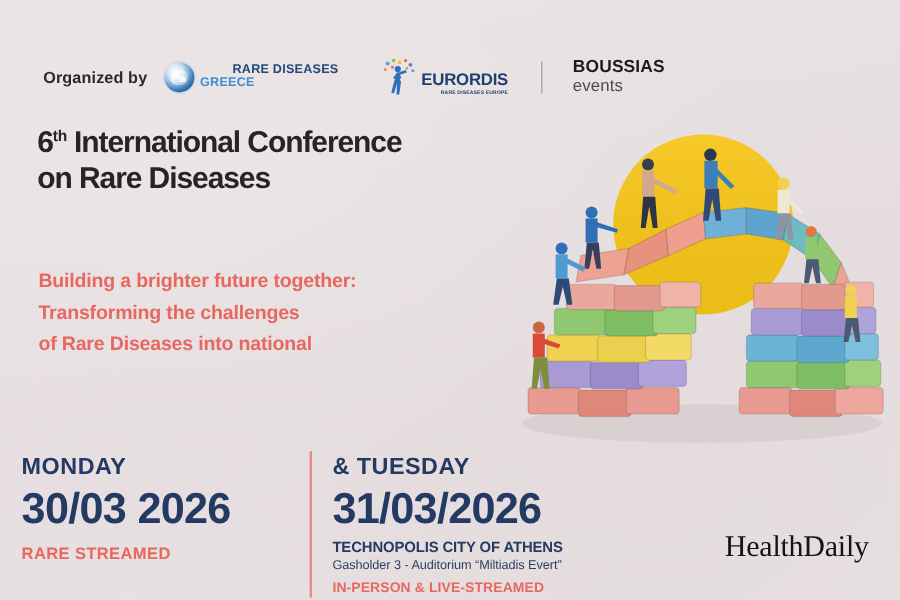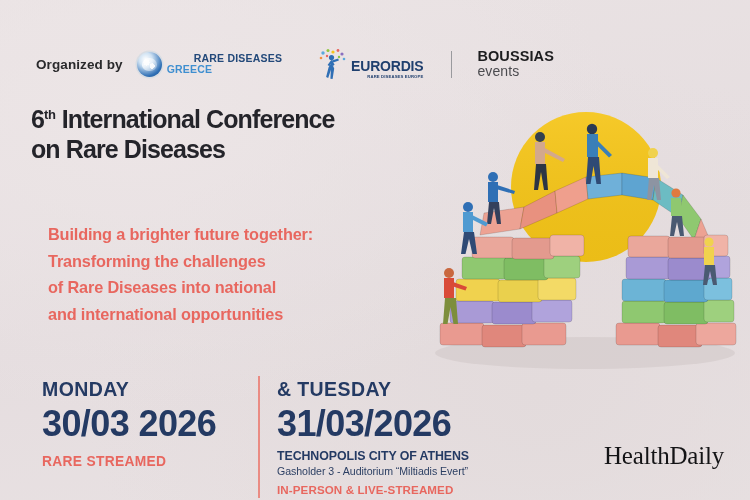--- a/index.html
+++ b/index.html
@@ -96,21 +96,21 @@
   .headline sup {
     font-size: .52em;
     vertical-align: super;
     line-height: 0;
     letter-spacing: -.3px;
   }
 
   
   .subtitle {
     position: absolute;
-    left: 48px; top: 221px;
+    left: 32px; top: 221px;
     width: 330px;
     z-index: 4;
   }
   .subtitle .sline {
     font-size: 16.3px;
     font-weight: 700;
     color: #e8675f;
     line-height: 1.63;
     letter-spacing: -.15px;
     white-space: nowrap;
@@ -120,21 +120,21 @@
   .hero {
     position: absolute;
     right: 0; top: 95px;
     width: 330px; height: 285px;
     z-index: 2;
   }
 
   
   .dates { position: absolute; left: 0; top: 372px; width: 750px; height: 128px; }
   .date-block { position: absolute; }
-  .db-left  { left: 42px;  top: 6px; }
+  .db-left  { left: 18px;  top: 6px; }
   .db-right { left: 277px; top: 6px; }
 
   .divider {
     position: absolute;
     left: 258px; top: 4px;
     width: 1.6px; height: 122px;
     background: #ea8b83;
   }
 
   .day {
@@ -226,21 +226,20 @@
 
   <h1 class="headline">
     <span>6</span><sup>th</sup><span> International Conference</span><br>
     <span>on Rare Diseases</span>
   </h1>
 
   <div class="subtitle">
     <div class="sline">Building a brighter future together:</div>
     <div class="sline">Transforming the challenges</div>
     <div class="sline">of Rare Diseases into national</div>
-    <div class="sline">and international opportunities</div>
   </div>
 
   <div class="hero">
     <svg width="330" height="285" viewBox="0 0 330 285" aria-hidden="true">
       <defs>
         <linearGradient id="gshade" x1="0" y1="0" x2="0" y2="1">
           <stop offset="0" stop-color="#ffffff" stop-opacity=".30"></stop>
           <stop offset="1" stop-color="#000000" stop-opacity=".16"></stop>
         </linearGradient>
       </defs>

